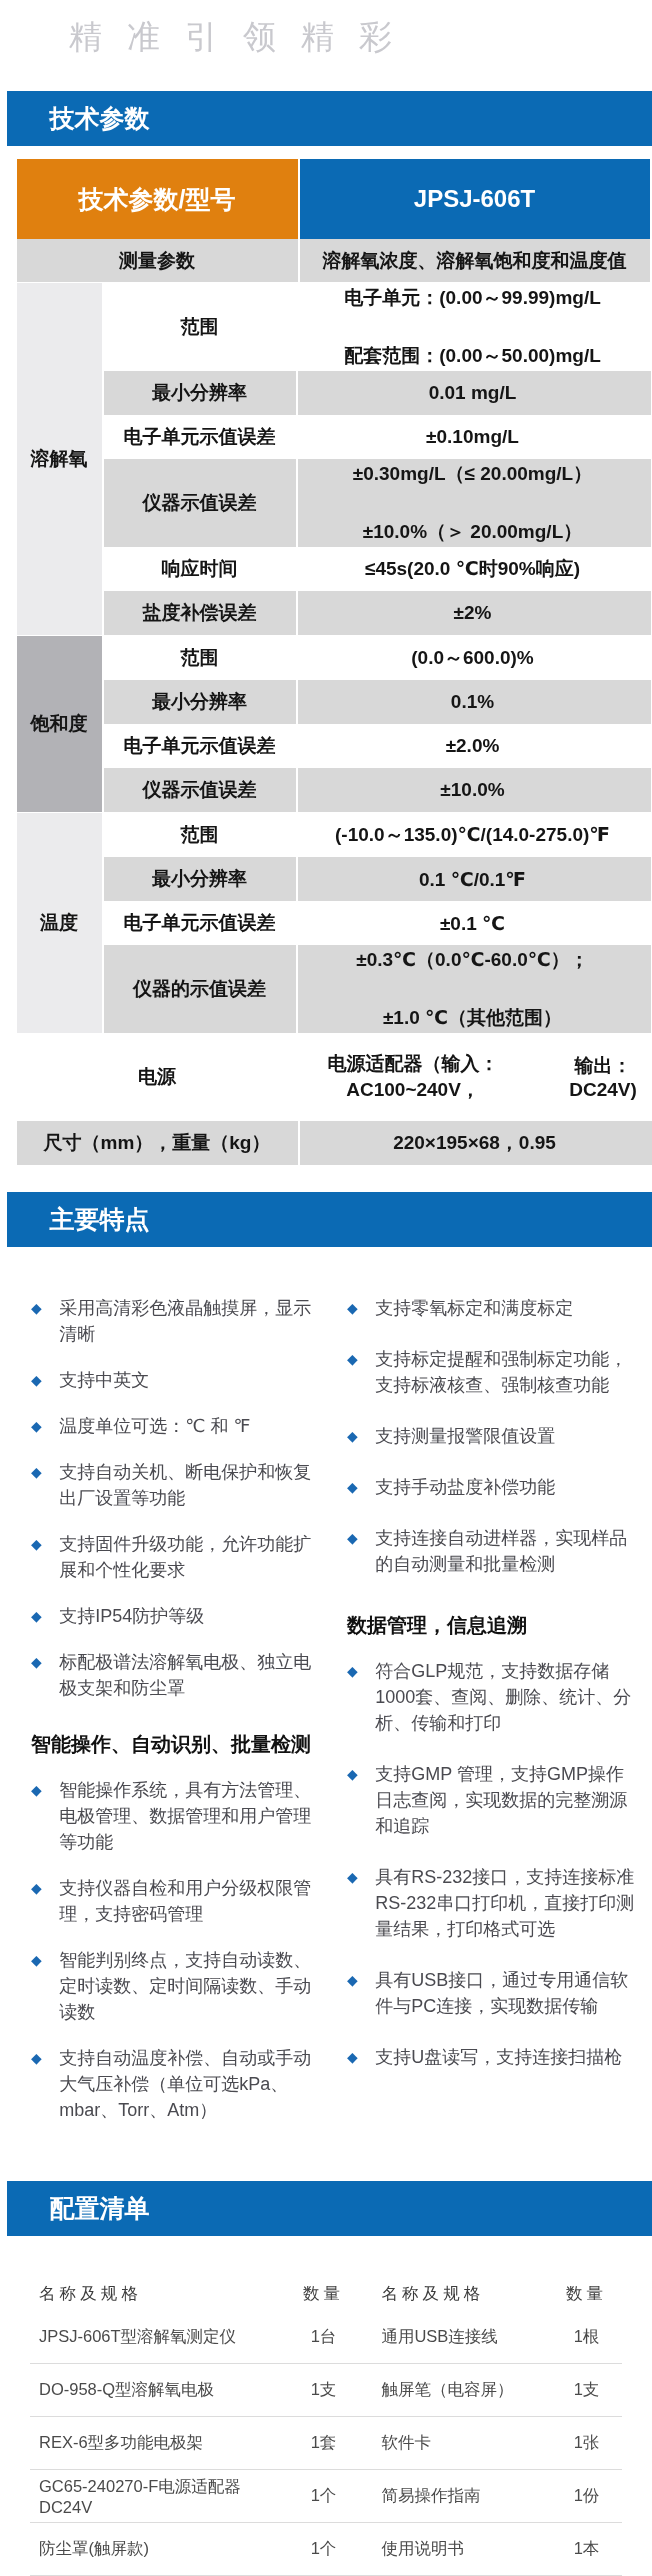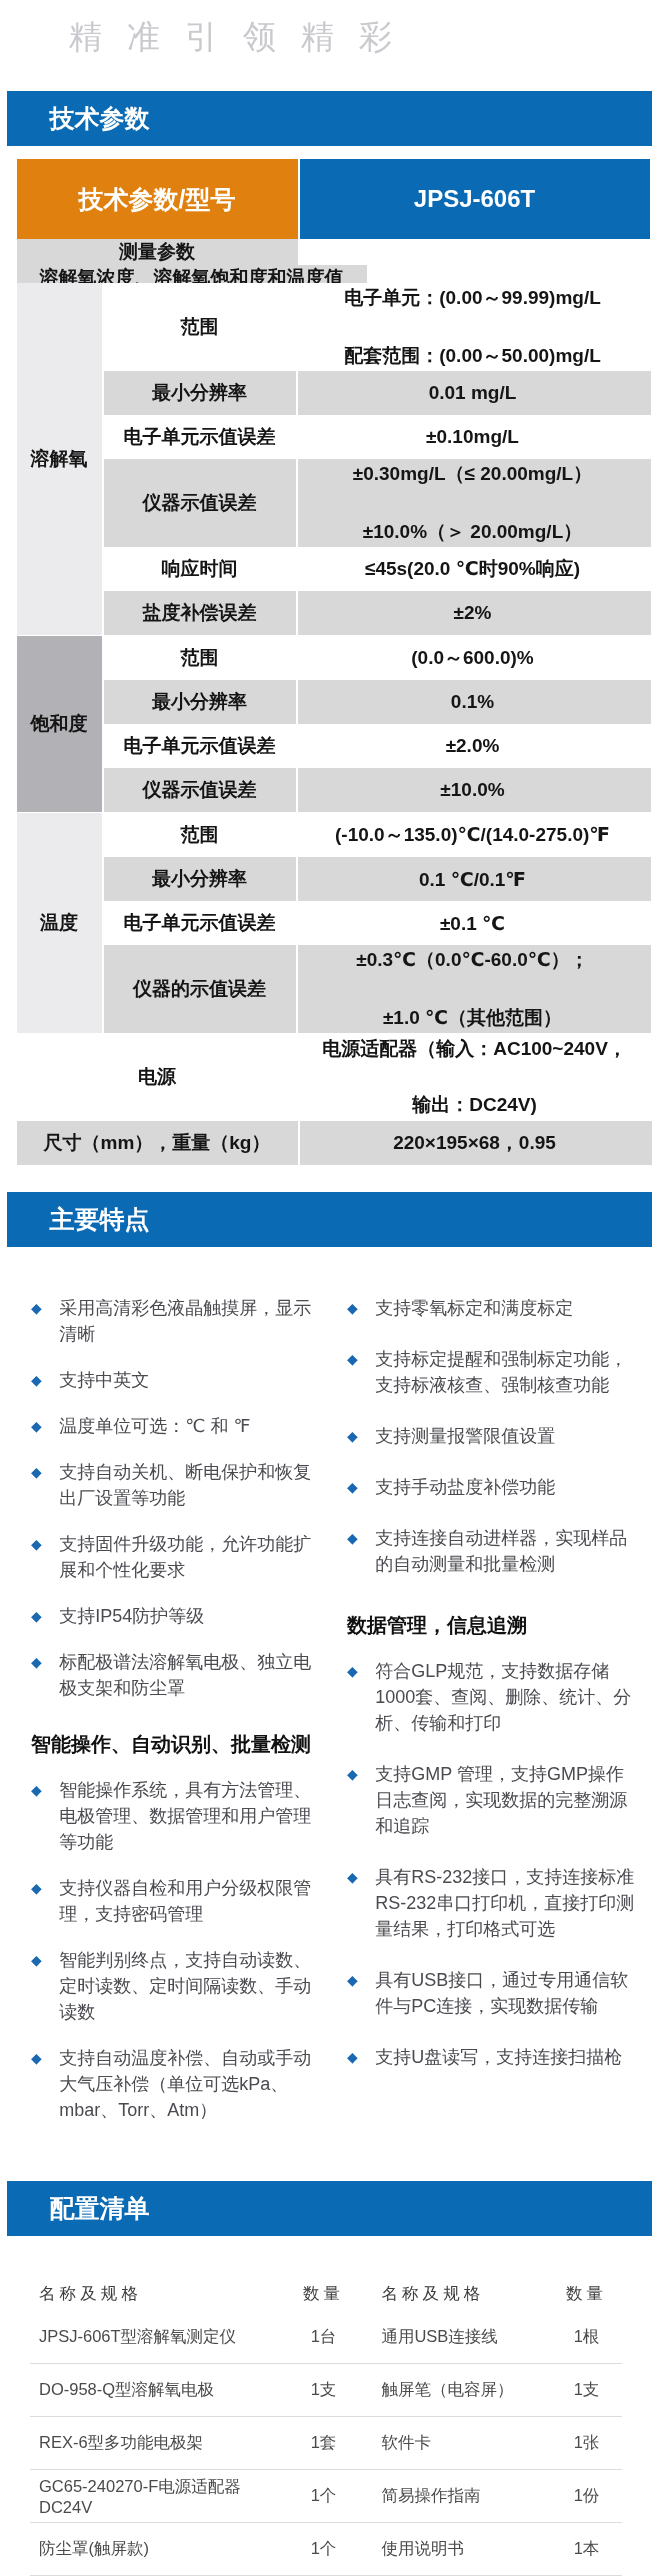--- a/index.html
+++ b/index.html
@@ -17,21 +17,21 @@
   .bar-feat{margin-top:26.4px;}
   .bar-conf{margin-top:38px;}
 
   
   .spec-table{margin:13.2px 0 0 16.5px;width:636px;color:#151515;}
   .spec-header{display:flex;height:80px;}
   .spec-header-left{width:283px;background:#E0800F;border-right:2.5px solid #fff;box-sizing:border-box;
                     display:flex;align-items:center;justify-content:center;color:#fff;font-size:25px;font-weight:700;}
   .spec-header-right{width:350px;background:#0B6AB4;display:flex;align-items:center;justify-content:center;
                      color:#fff;font-size:24px;font-weight:700;}
-  .measure-row{display:flex;height:43px;flex-direction:column;}
+  .measure-row{display:flex;height:43px;}
   .measure-row .merged{width:283px;background:#d8d8d8;border-right:2.5px solid #fff;box-sizing:border-box;
                        display:flex;align-items:center;justify-content:center;font-size:19px;font-weight:600;}
   .measure-row .mval{width:350px;background:#d8d8d8;display:flex;align-items:center;justify-content:center;
                      font-size:19px;font-weight:600;font-family:Liberation Serif, serif;}
   .spec-group{display:flex;border-top:1.7px solid #fff;}
   .group-cell{width:87px;border-right:2.5px solid #fff;box-sizing:border-box;
               display:flex;align-items:center;justify-content:center;font-size:19px;font-weight:600;}
   .group-cell.light{background:#ebebed;}
   .group-cell.medium{background:#b2b2b6;}
   .group-rows{display:flex;flex-direction:column;width:547px;}
@@ -41,21 +41,21 @@
   .spec-row .param{width:194px;border-right:2.5px solid #fff;box-sizing:border-box;
                    display:flex;align-items:center;justify-content:center;text-align:center;
                    font-size:19px;font-weight:600;}
   .spec-row .value{width:350px;display:flex;flex-direction:column;justify-content:center;align-items:center;
                    gap:32px;font-size:19px;font-weight:600;text-align:center;}
   .bottom-row{display:flex;min-height:44px;background:#fff;}
   .bottom-row.tall{min-height:88px;}
   .bottom-row.alt{background:#d8d8d8;}
   .bottom-row .merged{width:283px;border-right:2.5px solid #fff;box-sizing:border-box;
                       display:flex;align-items:center;justify-content:center;font-size:19px;font-weight:600;}
-  .bottom-row .value{width:350px;display:flex;flex-direction:column;justify-content:center;align-items:center;
+  .bottom-row .value{width:350px;display:flex;flex-direction:row;justify-content:center;align-items:center;
                      gap:30px;font-size:19px;font-weight:600;text-align:center;}
 
   
   .features{margin-top:48px;display:flex;padding-left:31px;}
   .features-col{display:flex;flex-direction:column;width:291px;}
   .features-col.right{margin-left:25px;width:294px;}
   .feature-item{display:flex;margin-bottom:20px;font-size:18px;line-height:26px;color:#4a4a50;}
   .features-col.right .feature-item{margin-bottom:25px;}
   .feature-item .diamond{flex:0 0 20px;margin-right:8.3px;color:#1A68B2;font-size:14px;line-height:26px;text-align:left;}
   .feature-item .fi-text{flex:1;}

